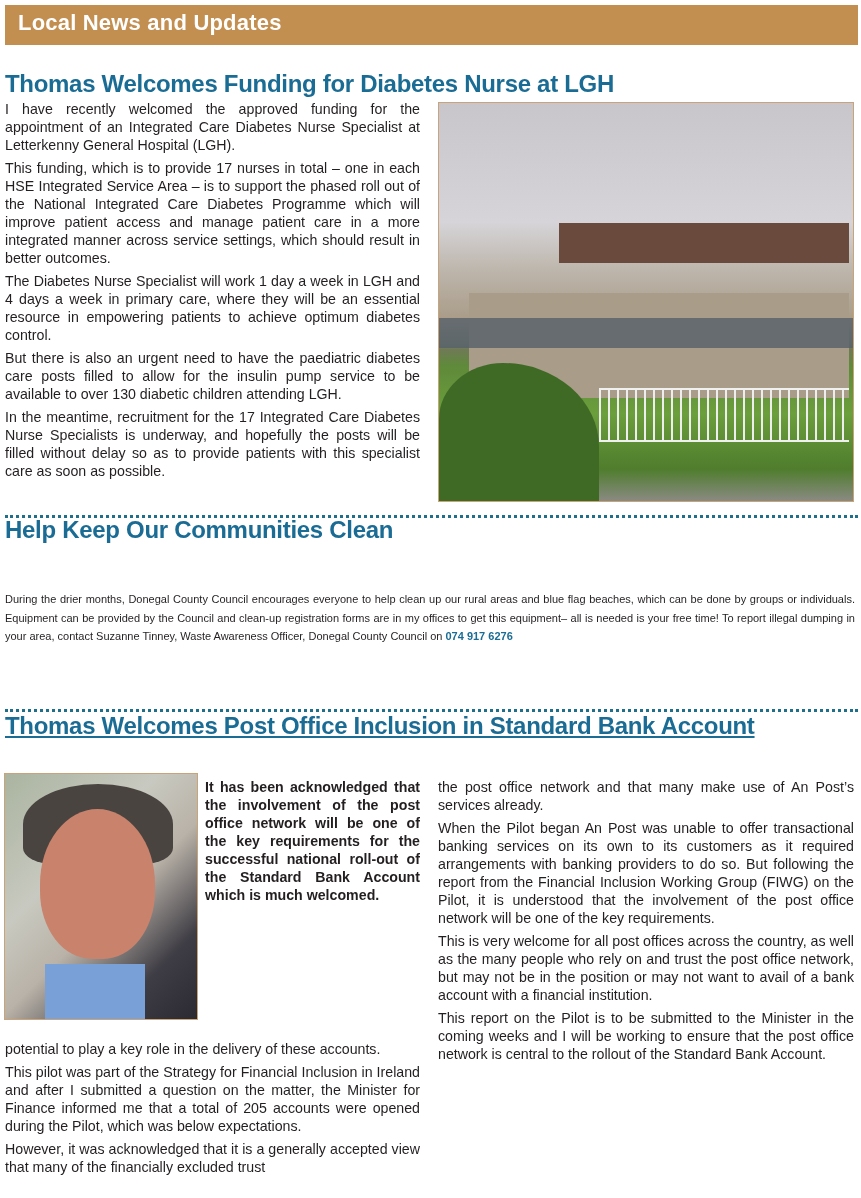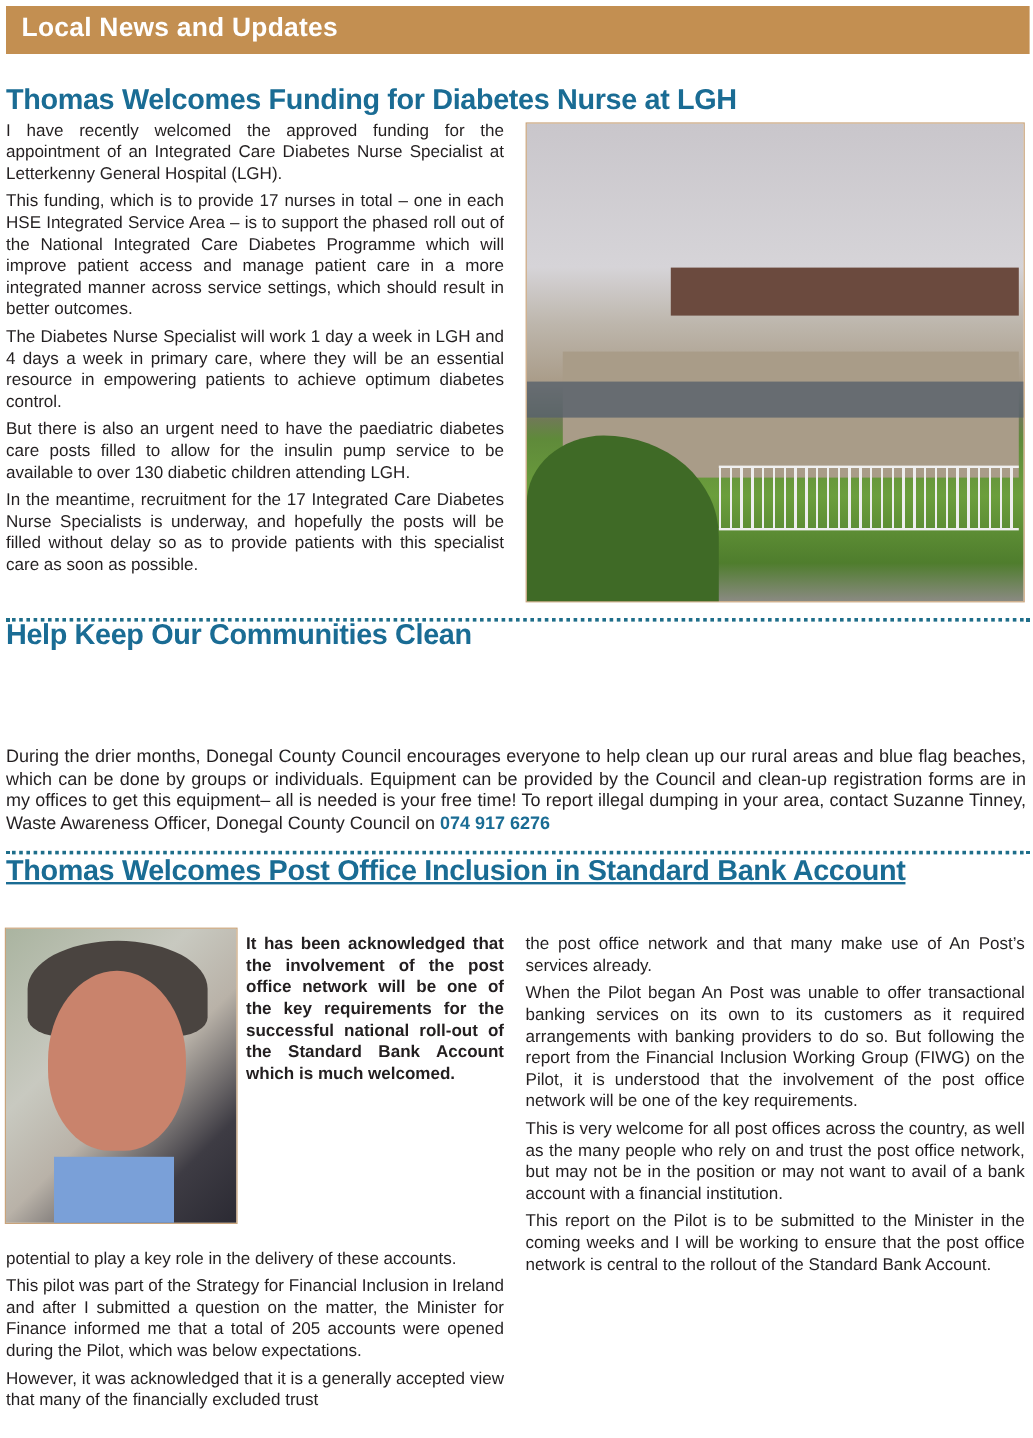--- a/index.html
+++ b/index.html
@@ -12,21 +12,21 @@
   .h1 { position:absolute; left:5px; color:#1a6c94; font-weight:bold;
         font-size:24px; letter-spacing:-0.3px; white-space:nowrap; }
   .body { font-size:14.2px; line-height:18px; text-align:justify; }
   .body p { margin:0 0 5px 0; }
   .col1 { position:absolute; left:5px; top:100px; width:415px; }
   .photo-hospital { position:absolute; left:438px; top:102px; width:414px; height:398px;
        border:1px solid #c9a37a; overflow:hidden;
        background:linear-gradient(180deg,#c9c6cb 0%,#d6d4d8 30%,#bdb6ac 42%,#a89a86 55%,#6f7a55 62%,#5f8a3a 66%,#6b9e3c 78%,#4f7d2d 92%,#8a8a82 100%); }
   .dots { position:absolute; left:5px; width:853px; height:0;
           border-top:3px dotted #1f6e8a; }
-  .clean-body { position:absolute; left:5px; top:590px; width:850px; font-size:15px; line-height:18.5px; text-align:justify;margin-top:32px; }
+  .clean-body { position:absolute; left:5px; top:590px; width:850px; font-size:11px; line-height:18.5px; text-align:justify; }
   .phone { color:#1a6c94; font-weight:bold; }
   .photo-person { position:absolute; left:4px; top:773px; width:192px; height:245px;
        border:1px solid #c9a37a; overflow:hidden;
        background:linear-gradient(135deg,#aab4a0 0%,#c8c9c0 35%,#b9b2a8 55%,#3e3c44 80%,#2b2a33 100%); }
   .face { position:absolute; left:35px; top:35px; width:115px; height:150px; border-radius:50% 50% 45% 45%;
           background:#c9836c; }
   .hair { position:absolute; left:18px; top:10px; width:150px; height:80px; border-radius:50% 50% 20% 20%;
           background:#4a4440; }
   .shirt { position:absolute; left:40px; top:190px; width:100px; height:60px; background:#7aa0d8; }
   .wrap-text { position:absolute; left:205px; top:778px; width:215px;font-weight:bold; }

